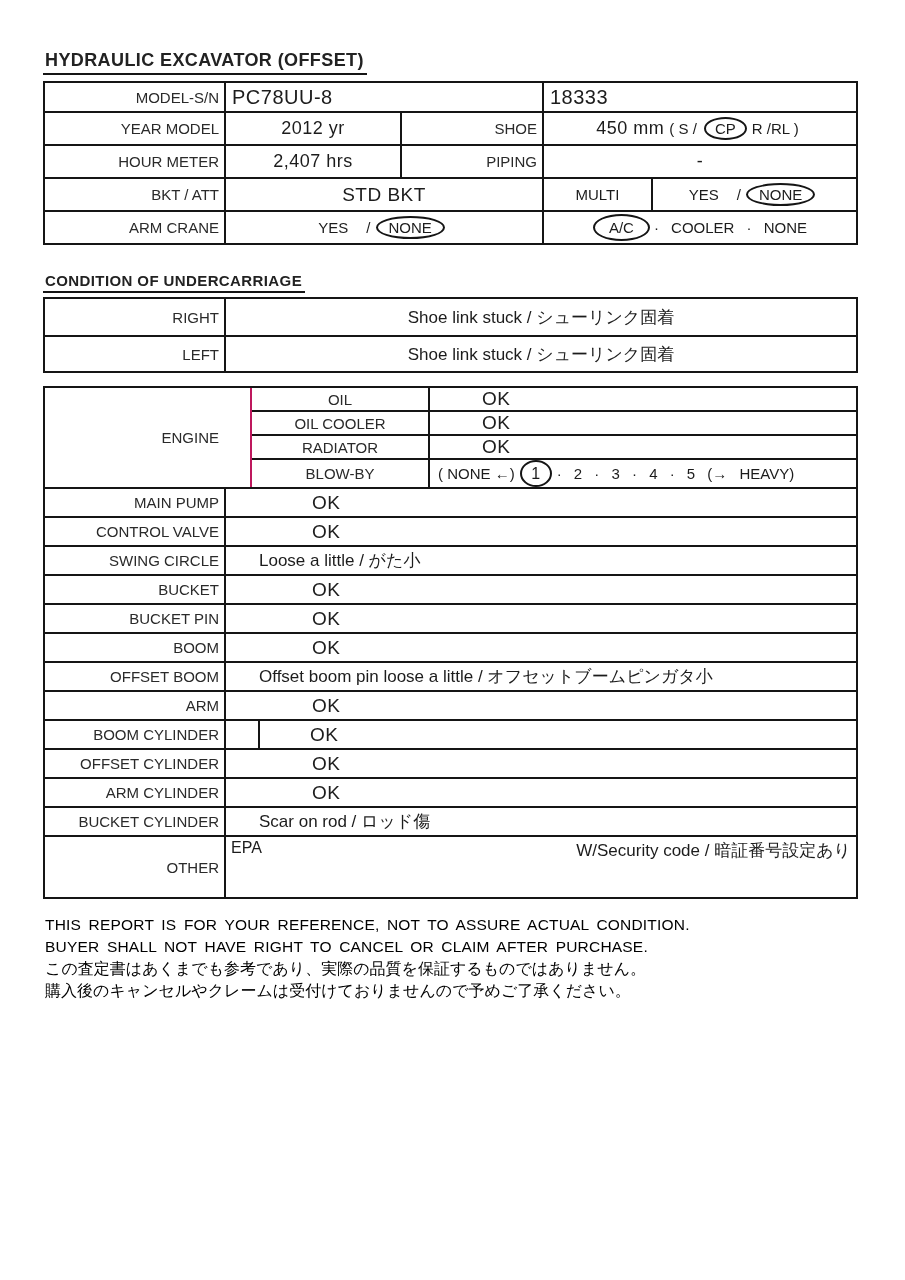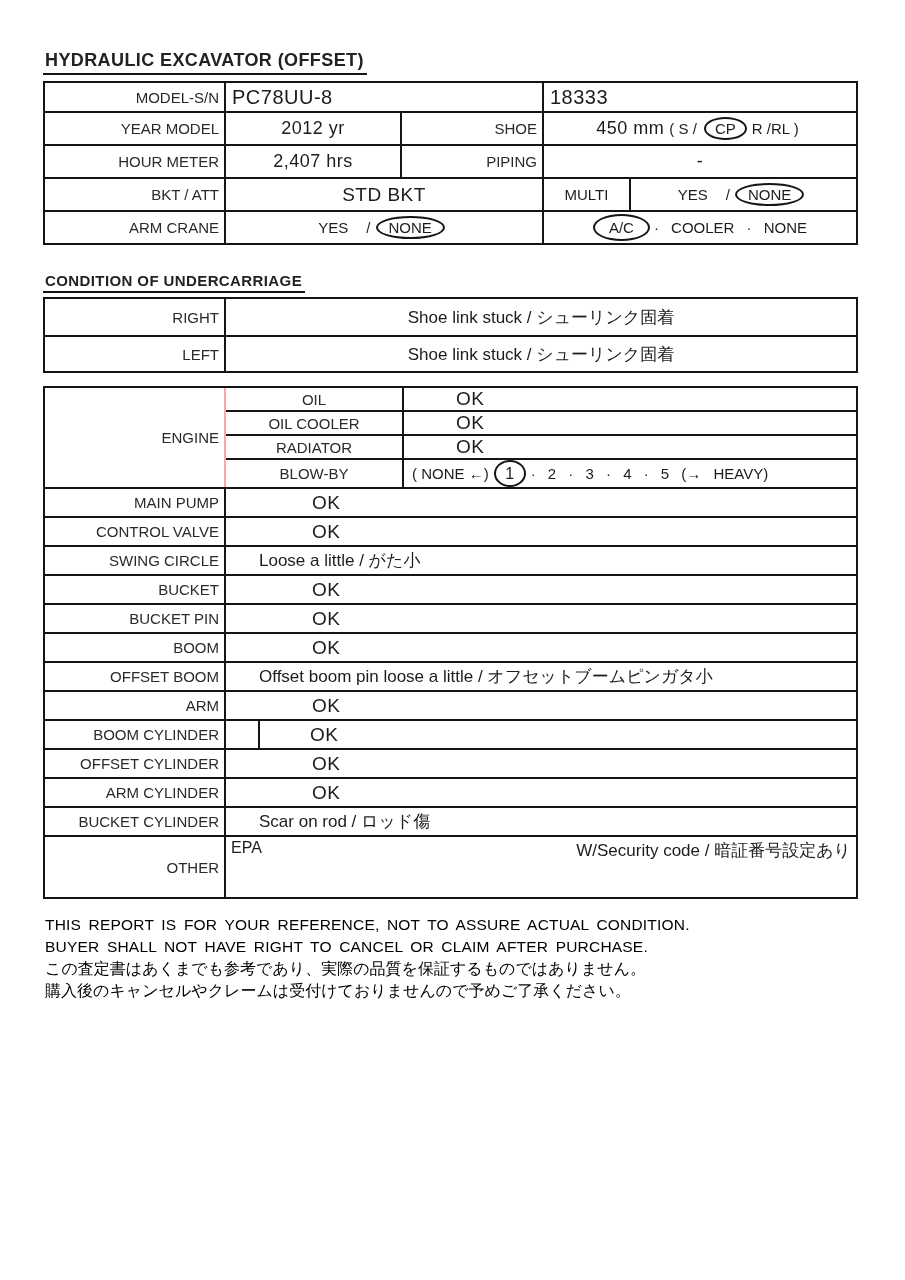--- a/index.html
+++ b/index.html
@@ -20,21 +20,21 @@
   .grow { flex:1; }
 
   
   .t1 { margin-top:6px; }
   .r-h26 { height:28px; } .r-h31 { height:33px; }
   .big-val { font-size:20px; padding-left:6px; letter-spacing:0.5px; }
   .center { justify-content:center; }
   .w318 { width:318px; flex:none; }
   .w176 { width:176px; flex:none; }
   .w142 { width:142px; flex:none; }
-  .w107 { width:87px; flex:none; }
+  .w107 { width:109px; flex:none; }
   .mid-val { font-size:18px; letter-spacing:0.5px; }
   .small-val { font-size:15px; }
   .stdbkt { font-size:19px; letter-spacing:0.5px; }
 
   .circ { display:inline-flex; align-items:center; justify-content:center; border:2px solid #151515; border-radius:50%; line-height:1; }
   .circ-cp { padding:2px 9px; font-size:15px; margin:0 2px; }
   .circ-none { padding:2px 11px; font-size:15px; }
   .circ-ac { padding:4px 14px; font-size:15px; margin-right:4px; }
   .circ-num { width:32px; height:27px; font-size:16px; flex:none; margin:0 5px; }
 
@@ -43,21 +43,21 @@
   .ws14 { word-spacing:14px; }
 
   
   .t2 { margin-top:4px; }
   .t2 .row { height:36px; }
   .uc-val { font-size:17px; }
 
   
   .t3 { margin-top:13px; }
   .std-row { height:29px; }
-  .engine-right { flex:1; display:flex; flex-direction:column; border-left:2px solid #fca5a5; }
+  .engine-right { flex:1; display:flex; flex-direction:column; border-left:2px solid #be185d;margin-left:26px; }
   .subrow { display:flex; flex:1; border-top:2px solid #151515; height:29px; }
   .subrow:first-child { border-top:none; }
   .sublabel { width:176px; flex:none; justify-content:center; font-size:15px; color:#2a2a2a; }
   .subvalue { flex:1; border-left:2px solid #151515; }
   .ok { font-size:19px; letter-spacing:0.5px; padding-left:86px; }
   .ok-e { font-size:19px; letter-spacing:0.5px; padding-left:52px; }
   .ok-n { font-size:19px; letter-spacing:0.5px; padding-left:50px; }
   .note { font-size:17px; padding-left:33px; }
   .blowby { font-size:15px; padding-left:8px;text-align:right; }
   .narrow { width:34px; flex:none; }

